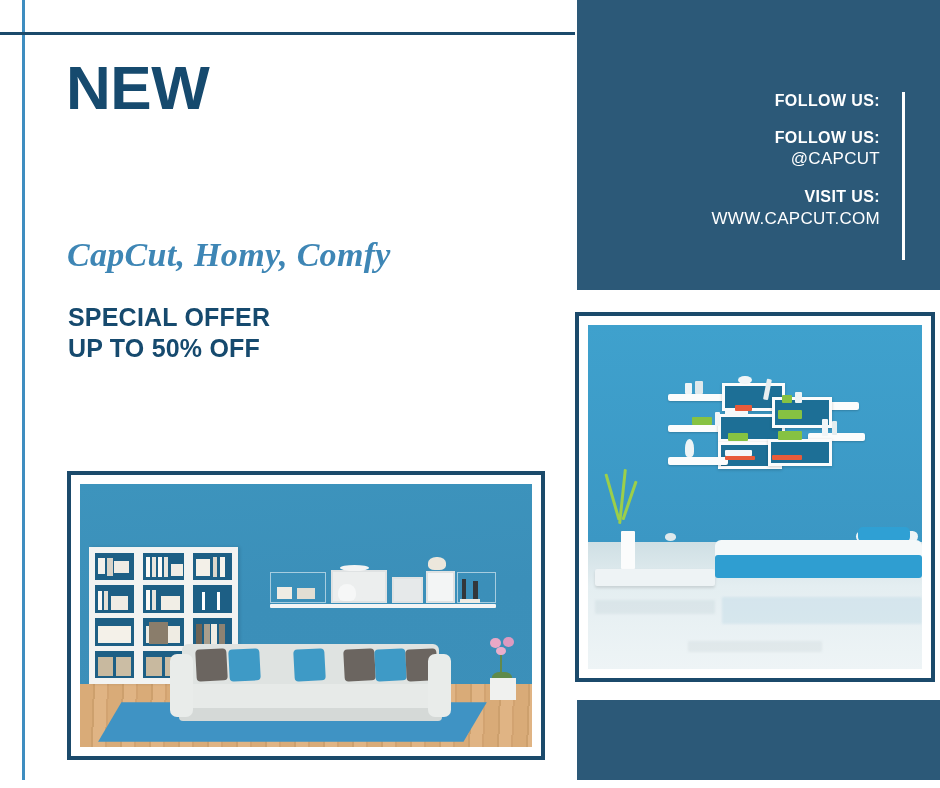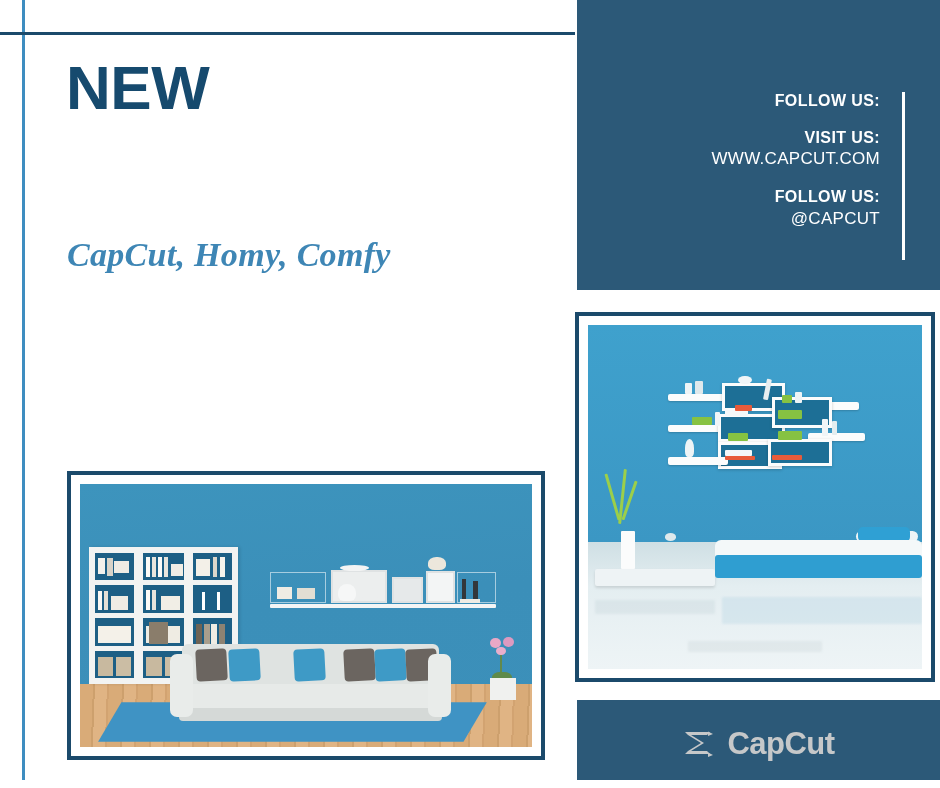--- a/index.html
+++ b/index.html
@@ -132,36 +132,40 @@
   <div class="rule-v"></div>
   <div class="rule-h"></div>
   <div class="rule-h-inner"></div>
 
   <div class="headline">
     <span>NEW</span>
   </div>
 
   <div class="tagline">CapCut, Homy, Comfy</div>
 
+  <div class="offer">
+    <span>SPECIAL OFFER</span>
+    <span>UP TO 50% OFF</span>
+  </div>
 
 
   <div class="panel panel-contact"></div>
   <div class="contact-rule"></div>
 
   <div class="contact-block">
     <div class="contact-group">
       <div class="contact-label">FOLLOW US:</div>
     </div>
     <div class="contact-group">
+      <div class="contact-label">FOLLOW US:</div>
+      <div class="contact-value">@CAPCUT</div>
+    </div>
+    <div class="contact-group">
       <div class="contact-label">VISIT US:</div>
       <div class="contact-value">WWW.CAPCUT.COM</div>
-    </div>
-    <div class="contact-group">
-      <div class="contact-label">FOLLOW US:</div>
-      <div class="contact-value">@CAPCUT</div>
     </div>
   </div>
 
   <div class="frame frame-left">
     <div class="inner">
       <div class="lr">
         <div class="lr-floor"></div>
         <div class="lr-rug"></div>
 
         <div class="lr-shelfunit">
@@ -319,22 +323,14 @@
         </div>
 
         <div class="bd-reflect" style="left:2%;top:80%;width:36%;height:4%;background:#9fb8bf"></div>
         <div class="bd-reflect" style="right:0;top:79%;width:60%;height:8%;background:#7fb7d4"></div>
         <div class="bd-reflect" style="left:30%;top:92%;width:40%;height:3%;background:#aab9bd"></div>
       </div>
     </div>
   </div>
 
   <div class="panel panel-footer"></div>
-  <div class="logo">
-    <svg class="logo-mark" viewBox="0 0 34 28">
-      <path d="M3 2 H28 L25 5 H9 L22 13 L9 21 H25 L28 24 H3 L6 21 L19 13 L6 5 Z" fill="#C6C8C9"></path>
-      <path d="M26 1.5 L31 4 L26 6 Z" fill="#C6C8C9"></path>
-      <path d="M26 22.5 L31 25 L26 27 Z" fill="#C6C8C9"></path>
-    </svg>
-    <span class="logo-text">CapCut</span>
-  </div>
 
 </div>
 
 </body></html>

